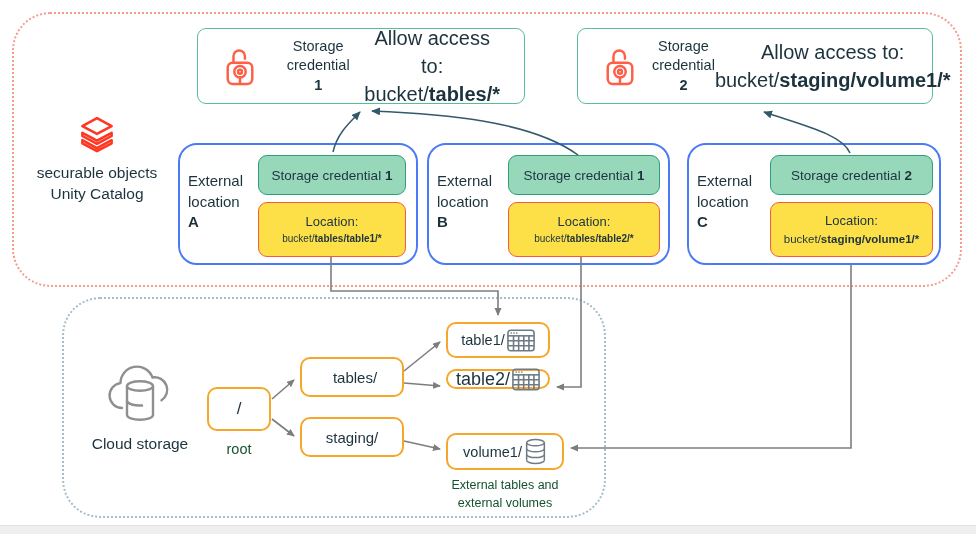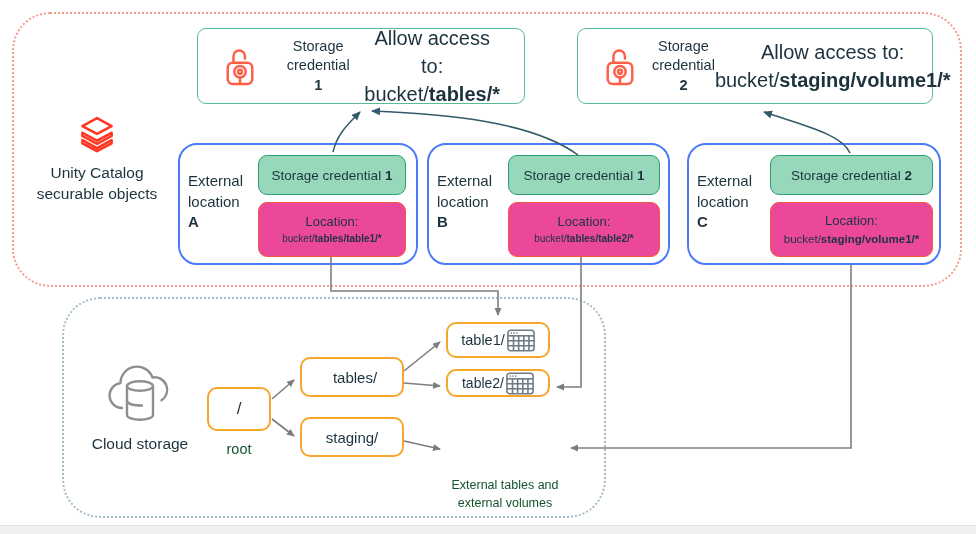--- a/index.html
+++ b/index.html
@@ -14,21 +14,21 @@
 
   
   .cred-box{border:1.5px solid #58bd95;border-radius:9px;background:#fff;display:flex;align-items:center;padding:0 24px;box-sizing:border-box;}
   .cred-name{width:96px;text-align:center;font-size:14.5px;line-height:1.32;margin-left:14px;}
   .cred-allow{flex:1;text-align:center;font-size:20px;line-height:1.4;}
 
   
   .loc-box{border:2px solid #4a7af5;border-radius:19px;background:#fff;box-sizing:border-box;}
   .loc-label{position:absolute;left:8px;top:26px;width:70px;text-align:left;font-size:15px;line-height:1.38;}
   .green-box{position:absolute;background:#97d8ba;border:1.5px solid #2f9e78;border-radius:9px;display:flex;align-items:center;justify-content:center;font-size:13.5px;box-sizing:border-box;}
-  .orange-box{position:absolute;background:#ec4899;border:1.5px solid #f25b40;border-radius:9px;display:flex;flex-direction:column;align-items:center;justify-content:center;font-size:13px;line-height:1.45;box-sizing:border-box;text-align:center;}
+  .orange-box{position:absolute;background:#fde047;border:1.5px solid #f25b40;border-radius:9px;display:flex;flex-direction:column;align-items:center;justify-content:center;font-size:13px;line-height:1.45;box-sizing:border-box;text-align:center;}
   .orange-box .path{font-size:10px;}
   .orange-box .path.small{font-size:11.5px;}
 
   
   .tree-box{border:2.5px solid #f6a72b;border-radius:10px;background:#fff;display:flex;align-items:center;justify-content:center;font-size:15px;box-sizing:border-box;gap:2px;}
   .caption{text-align:center;color:#14532d;}
 
   .center-txt{text-align:center;line-height:1.35;font-size:15.5px;}
   svg{display:block;}
   .overlay{left:0;top:0;pointer-events:none;}
@@ -44,22 +44,22 @@
   <div class="abs bottom-strip"></div>
 
   <div class="abs" style="left:74px;top:113px;width:46px;height:46px;">
     <svg width="46" height="46" viewBox="0 0 44 40" fill="none" stroke="#ff3621" stroke-width="2.4" stroke-linejoin="round">
       <path d="M22 3 L36 10.5 L22 18 L8 10.5 Z"></path>
       <path d="M36 17 L22 24.5 L8 17 L8 20 L22 27.5 L36 20 Z"></path>
       <path d="M36 24 L22 31.5 L8 24 L8 27 L22 34.5 L36 27 Z"></path>
     </svg>
   </div>
   <div class="abs center-txt" style="left:9px;top:163px;width:176px;">
+    <div>securable objects</div>
     <div>Unity Catalog</div>
-    <div>securable objects</div>
   </div>
 
   <div class="abs cred-box" style="left:197px;top:28px;width:328px;height:76px;">
     <span>
       <svg width="36" height="46" viewBox="0 0 44 52" fill="none" stroke="#ff5f46" stroke-width="3" stroke-linecap="round" stroke-linejoin="round">
         <path d="M14 22 V14 a7 7 0 0 1 14 0 v3"></path>
         <rect x="7" y="22" width="30" height="26" rx="6"></rect>
         <circle cx="22" cy="33" r="7"></circle>
         <circle cx="22" cy="33" r="2.4"></circle>
         <path d="M22 40 V48"></path>
@@ -174,30 +174,42 @@
       <svg width="28" height="23" viewBox="0 0 30 24" fill="none" stroke="#6e7b84" stroke-width="1.7">
         <rect x="1" y="1" width="28" height="22" rx="3"></rect>
         <path d="M1 7 H29"></path>
         <circle cx="4.5" cy="4" r="0.9" fill="#6e7b84" stroke="none"></circle>
           <circle cx="7.5" cy="4" r="0.9" fill="#6e7b84" stroke="none"></circle>
           <circle cx="10.5" cy="4" r="0.9" fill="#6e7b84" stroke="none"></circle>
         <path d="M7 7 V23 M12.5 7 V23 M18 7 V23 M23.5 7 V23 M1 12.3 H29 M1 17.6 H29"></path>
       </svg>
     </span>
   </div>
-  <div class="abs tree-box" style="left:446px;top:369px;width:104px;height:28px;font-size:14px;">
+  <div class="abs tree-box" style="left:446px;top:369px;width:104px;height:20px;font-size:18px;">
     <span>table2/</span>
     <span>
       <svg width="28" height="23" viewBox="0 0 30 24" fill="none" stroke="#6e7b84" stroke-width="1.7">
         <rect x="1" y="1" width="28" height="22" rx="3"></rect>
         <path d="M1 7 H29"></path>
         <circle cx="4.5" cy="4" r="0.9" fill="#6e7b84" stroke="none"></circle>
           <circle cx="7.5" cy="4" r="0.9" fill="#6e7b84" stroke="none"></circle>
           <circle cx="10.5" cy="4" r="0.9" fill="#6e7b84" stroke="none"></circle>
         <path d="M7 7 V23 M12.5 7 V23 M18 7 V23 M23.5 7 V23 M1 12.3 H29 M1 17.6 H29"></path>
+      </svg>
+    </span>
+  </div>
+  <div class="abs tree-box" style="left:446px;top:433px;width:118px;height:37px;font-size:14.5px;">
+    <span>volume1/</span>
+    <span>
+      <svg width="23" height="27" viewBox="0 0 26 30" fill="none" stroke="#6e7b84" stroke-width="1.7">
+        <ellipse cx="13" cy="5" rx="10" ry="3.5"></ellipse>
+        <path d="M3 5 V25 M23 5 V25"></path>
+        <path d="M3 25 a10 3.5 0 0 0 20 0"></path>
+        <path d="M3 11.8 a10 3.5 0 0 0 20 0"></path>
+        <path d="M3 18.4 a10 3.5 0 0 0 20 0"></path>
       </svg>
     </span>
   </div>
 
   <div class="abs caption" style="left:412px;top:477px;width:186px;font-size:12.5px;line-height:1.4;">
     <div>External tables and</div>
     <div>external volumes</div>
   </div>
 
   <svg class="abs overlay" width="976" height="534" viewBox="0 0 976 534">

